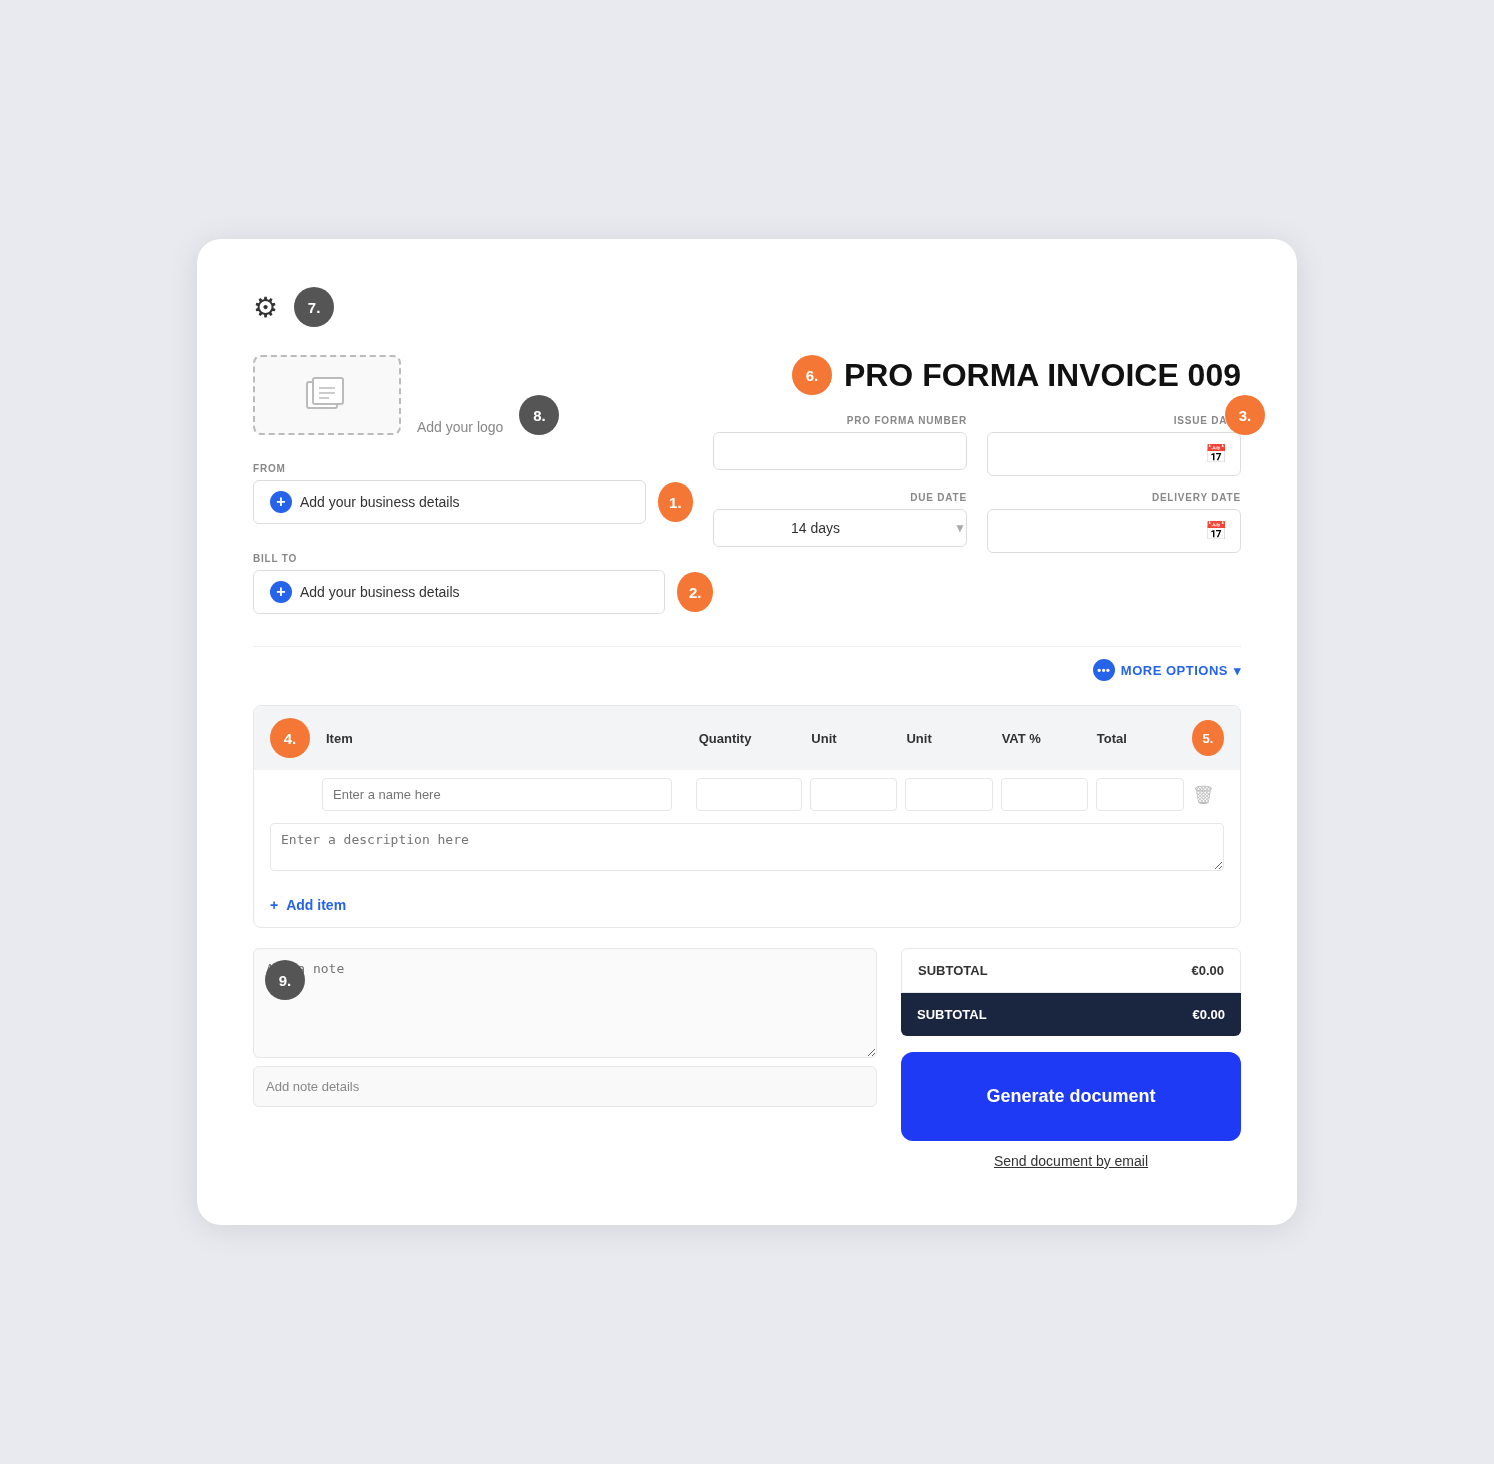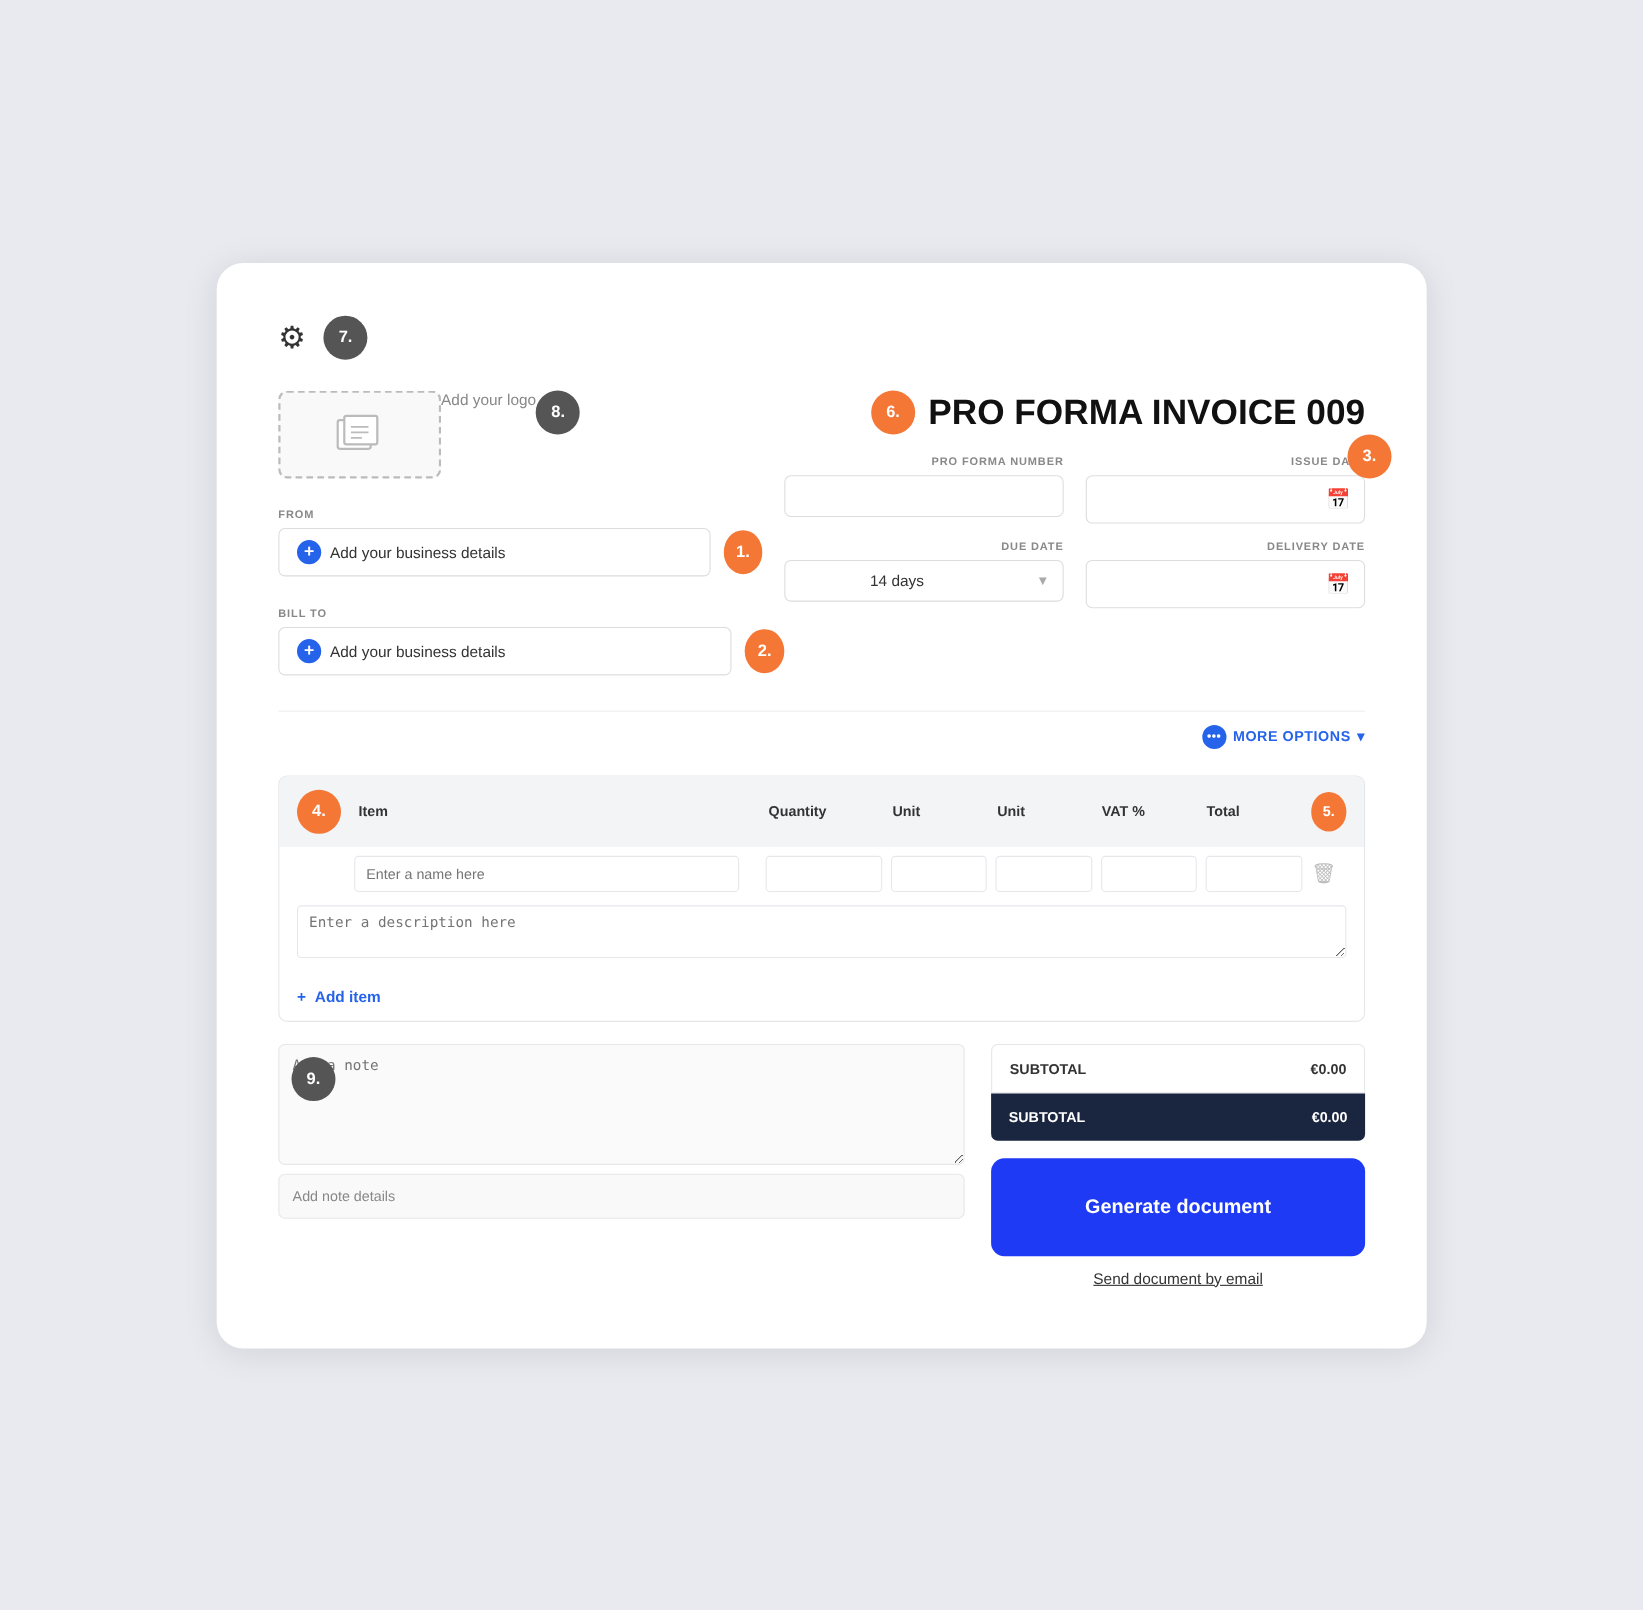--- a/index.html
+++ b/index.html
@@ -32,22 +32,22 @@
       background: #555; color: #fff;
       display: flex; align-items: center; justify-content: center;
       font-weight: 700; font-size: 15px;
     }
     .badge-orange {
       background: #f47735;
     }
     
     .logo-section {
       display: flex;
-      align-items: flex-start;
-      gap: 0;
+      align-items: flex-end;
+      gap: 16px;
       margin-bottom: 28px;
     }
     .logo-box {
       width: 148px; height: 80px;
       border: 2px dashed #bbb;
       border-radius: 8px;
       display: flex; align-items: center; justify-content: center;
       background: #f9f9f9;
       color: #aaa;
       font-size: 32px;
@@ -105,21 +105,21 @@
       width: 100%;
     }
     .field-input input {
       border: none; outline: none; font-size: 14px; color: #333;
       flex: 1; background: transparent;
     }
     .cal-icon { color: #aaa; font-size: 18px; cursor: pointer; }
     .select-input {
       display: flex; align-items: center;
       border: 1.5px solid #ddd; border-radius: 6px;
-      padding: 10px 12px; background: #fff;
+      padding: 10px 0; background: #fff;
       font-size: 14px; color: #333;
       width: 100%; cursor: pointer;
     }
     .select-input span { flex: 1; }
     .chevron { color: #aaa; font-size: 12px; }
     
     .more-options-row {
       display: flex; justify-content: flex-end;
       margin: 16px 0 0 0;
       padding-top: 12px;

